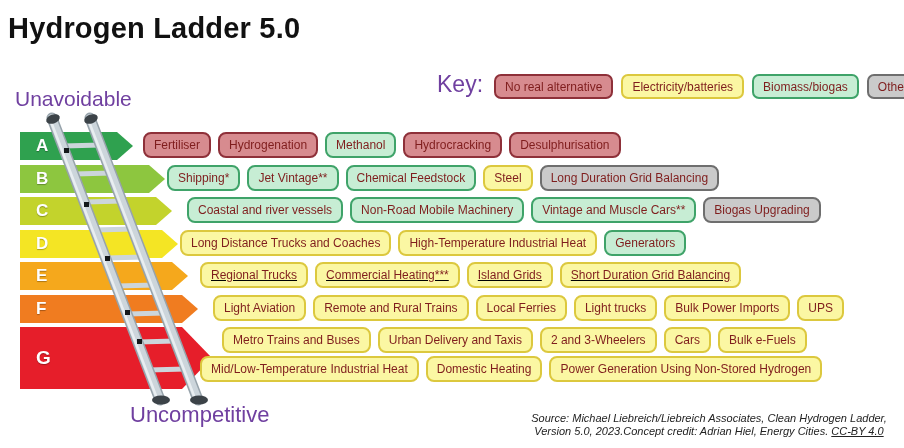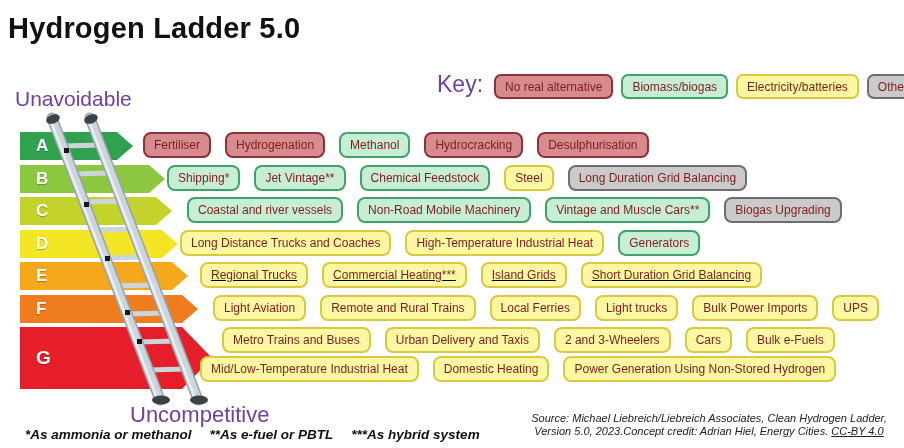--- a/index.html
+++ b/index.html
@@ -38,21 +38,21 @@
   }
   .band .letter {
     position:absolute; left:16px; top:50%; transform:translateY(-50%);
     color:#fff; font-weight:bold; font-size:17px; text-shadow:0 1px 1px rgba(0,0,0,.3);
   }
   .band.gG { height:62px; clip-path:polygon(0 0, calc(100% - 30px) 0, 100% 50%, calc(100% - 30px) 100%, 0 100%); }
   .band.gG .letter { font-size:19px; }
   .gA{background:var(--grade-a);} .gB{background:var(--grade-b);} .gC{background:var(--grade-c);}
   .gD{background:var(--grade-d);} .gE{background:var(--grade-e);} .gF{background:var(--grade-f);}
   .gG{background:var(--grade-g);}
-  .chip-line { position:absolute; display:flex; gap:14px; z-index:3; }
+  .chip-line { position:absolute; display:flex; gap:7px; z-index:3; }
   .ladder-svg { position:absolute; left:0; top:0; z-index:2; pointer-events:none; }
   .footnote {
     position:absolute; left:25px; top:427px; display:flex; gap:18px;
     font-size:13.5px; font-weight:bold; font-style:italic; color:#111;
   }
   .source {
     position:absolute; right:10px; top:412px; width:370px; text-align:center;
     font-size:11px; font-style:italic; color:var(--source-text); line-height:1.22;
   }
   .source a { color:var(--source-text); text-decoration:underline; }
@@ -63,22 +63,22 @@
 <div class="page">
 
   <div class="title">Hydrogen Ladder 5.0</div>
 
 
   <div class="axis-label axis-top">Unavoidable</div>
 
   <div class="key-label">Key:</div>
   <div class="legend">
     <span class="chip red">No real alternative</span>
+    <span class="chip yellow">Electricity/batteries</span>
     <span class="chip green">Biomass/biogas</span>
-    <span class="chip yellow">Electricity/batteries</span>
     <span class="chip gray">Other</span>
   </div>
 
   <div id="rows-host">
       <div class="band gA" style="top: 132px; width: 113px;">
         <span class="letter">A</span>
       </div>
       <div class="chip-line" style="top: 132px; left: 143px;">
         <span class="chip red">Fertiliser</span>
         <span class="chip red">Hydrogenation</span>
@@ -184,24 +184,19 @@
       <rect x="64" y="148" width="5" height="5"></rect>
       <rect x="84" y="202" width="5" height="5"></rect>
       <rect x="105" y="256" width="5" height="5"></rect>
       <rect x="125" y="310" width="5" height="5"></rect>
       <rect x="137" y="339" width="5" height="5"></rect>
     </g>
   </svg>
 
   <div class="axis-label axis-bottom">Uncompetitive</div>
 
-  <div class="footnote">
-    <span>*As ammonia or methanol</span>
-    <span>**As e-fuel or PBTL</span>
-    <span>***As hybrid system</span>
-  </div>
 
   <div class="source">
     <div>Source: Michael Liebreich/Liebreich Associates, Clean Hydrogen Ladder,</div>
     <div><span>Version 5.0, 2023.Concept credit: Adrian Hiel, Energy Cities. </span><a href="#">CC-BY 4.0</a></div>
   </div>
 
 </div>
 
 </body></html>

